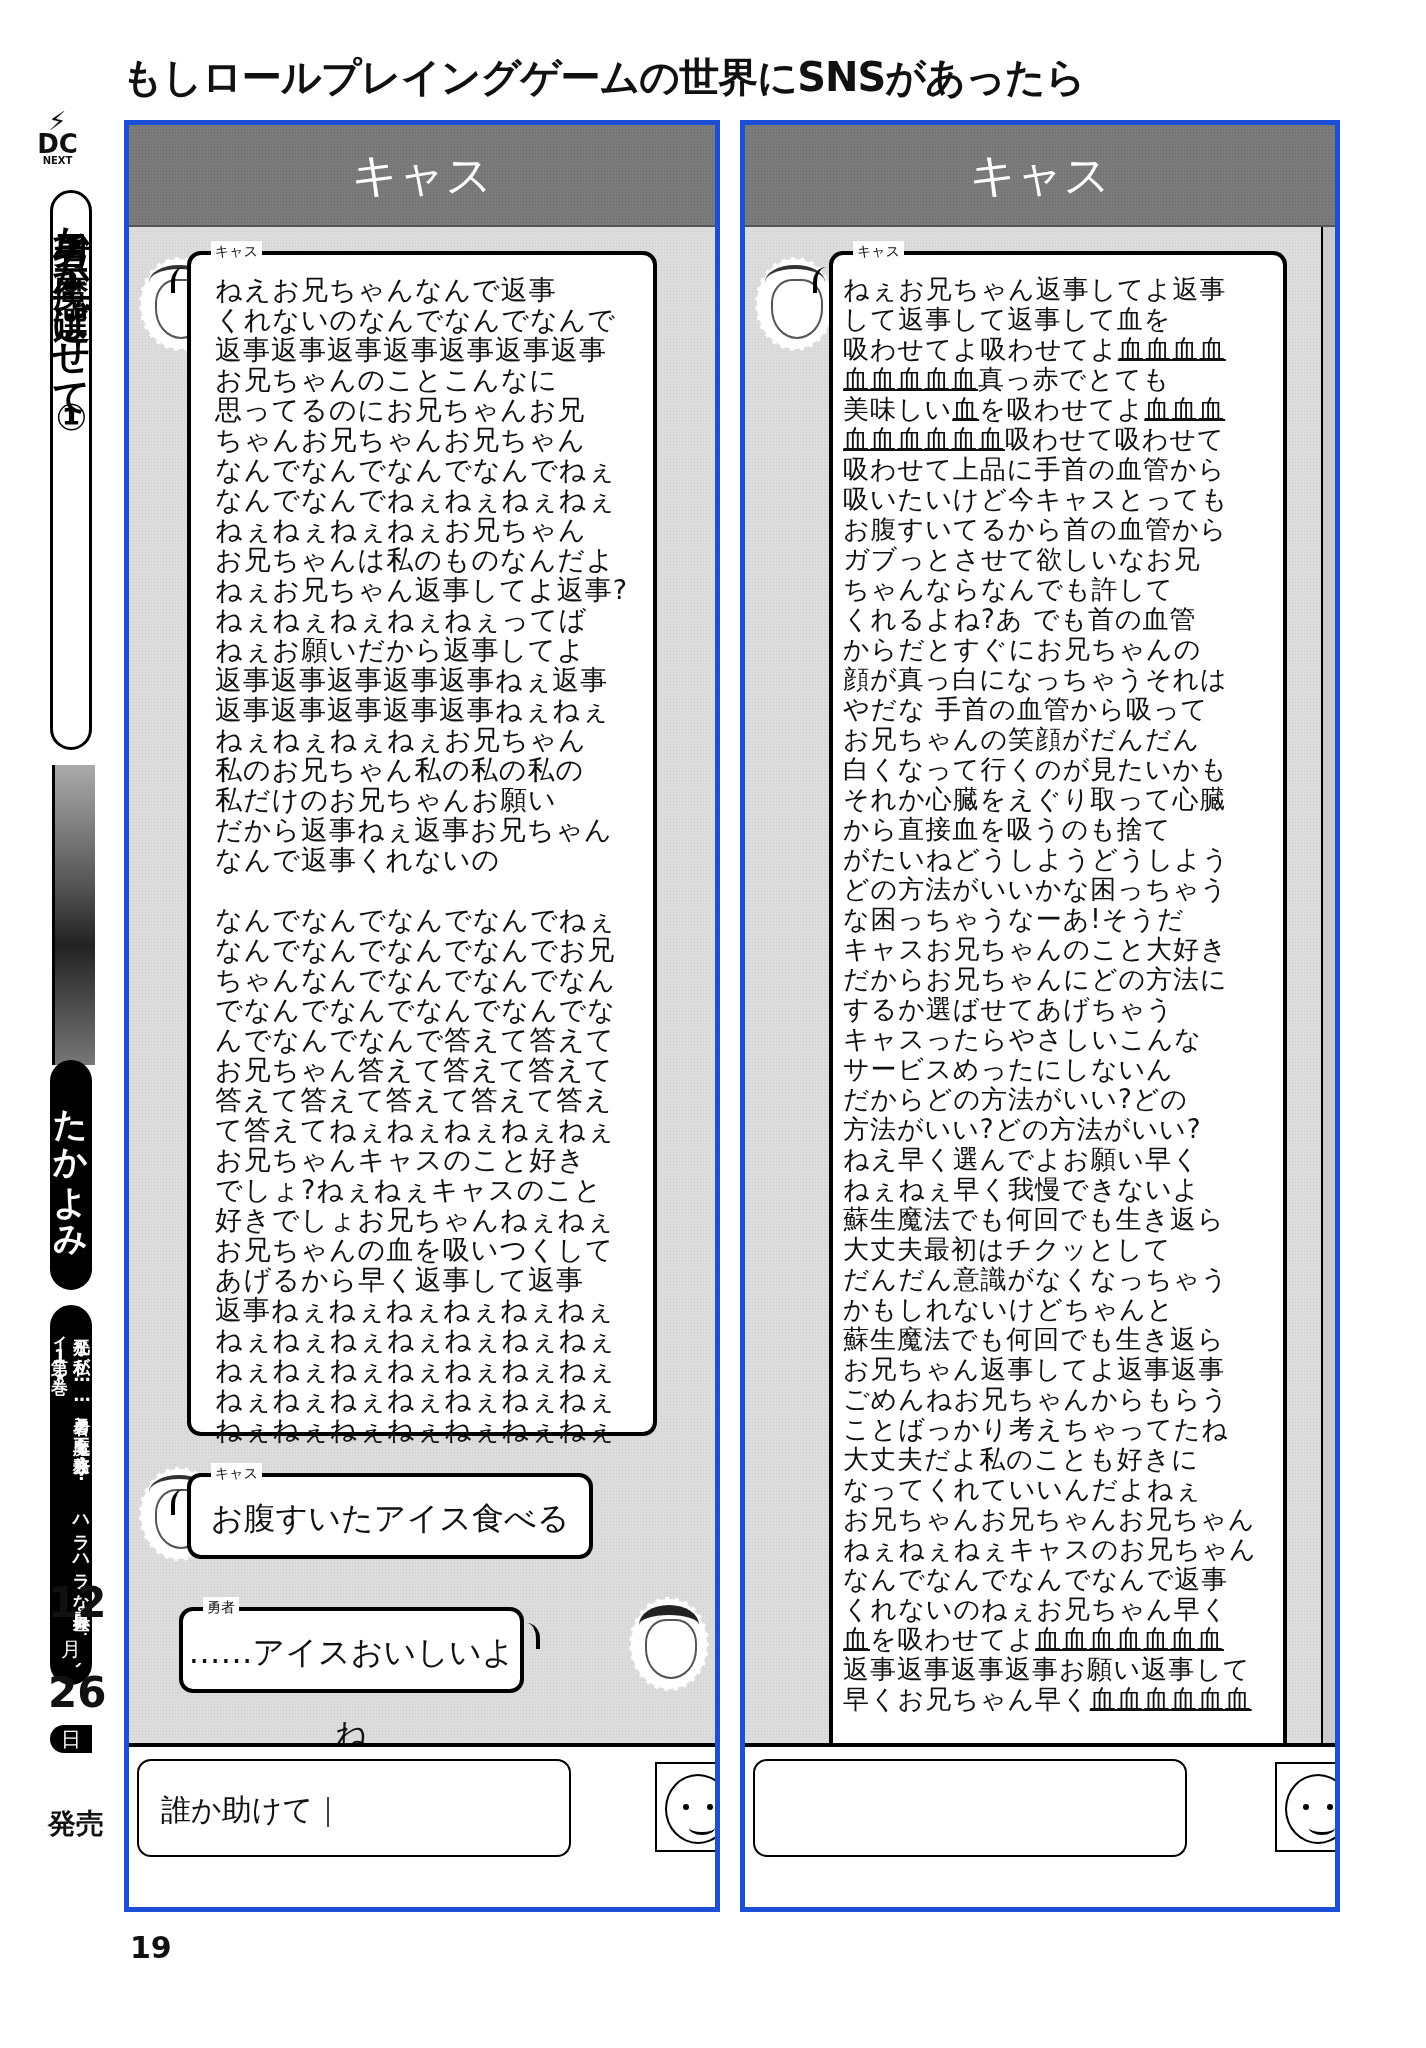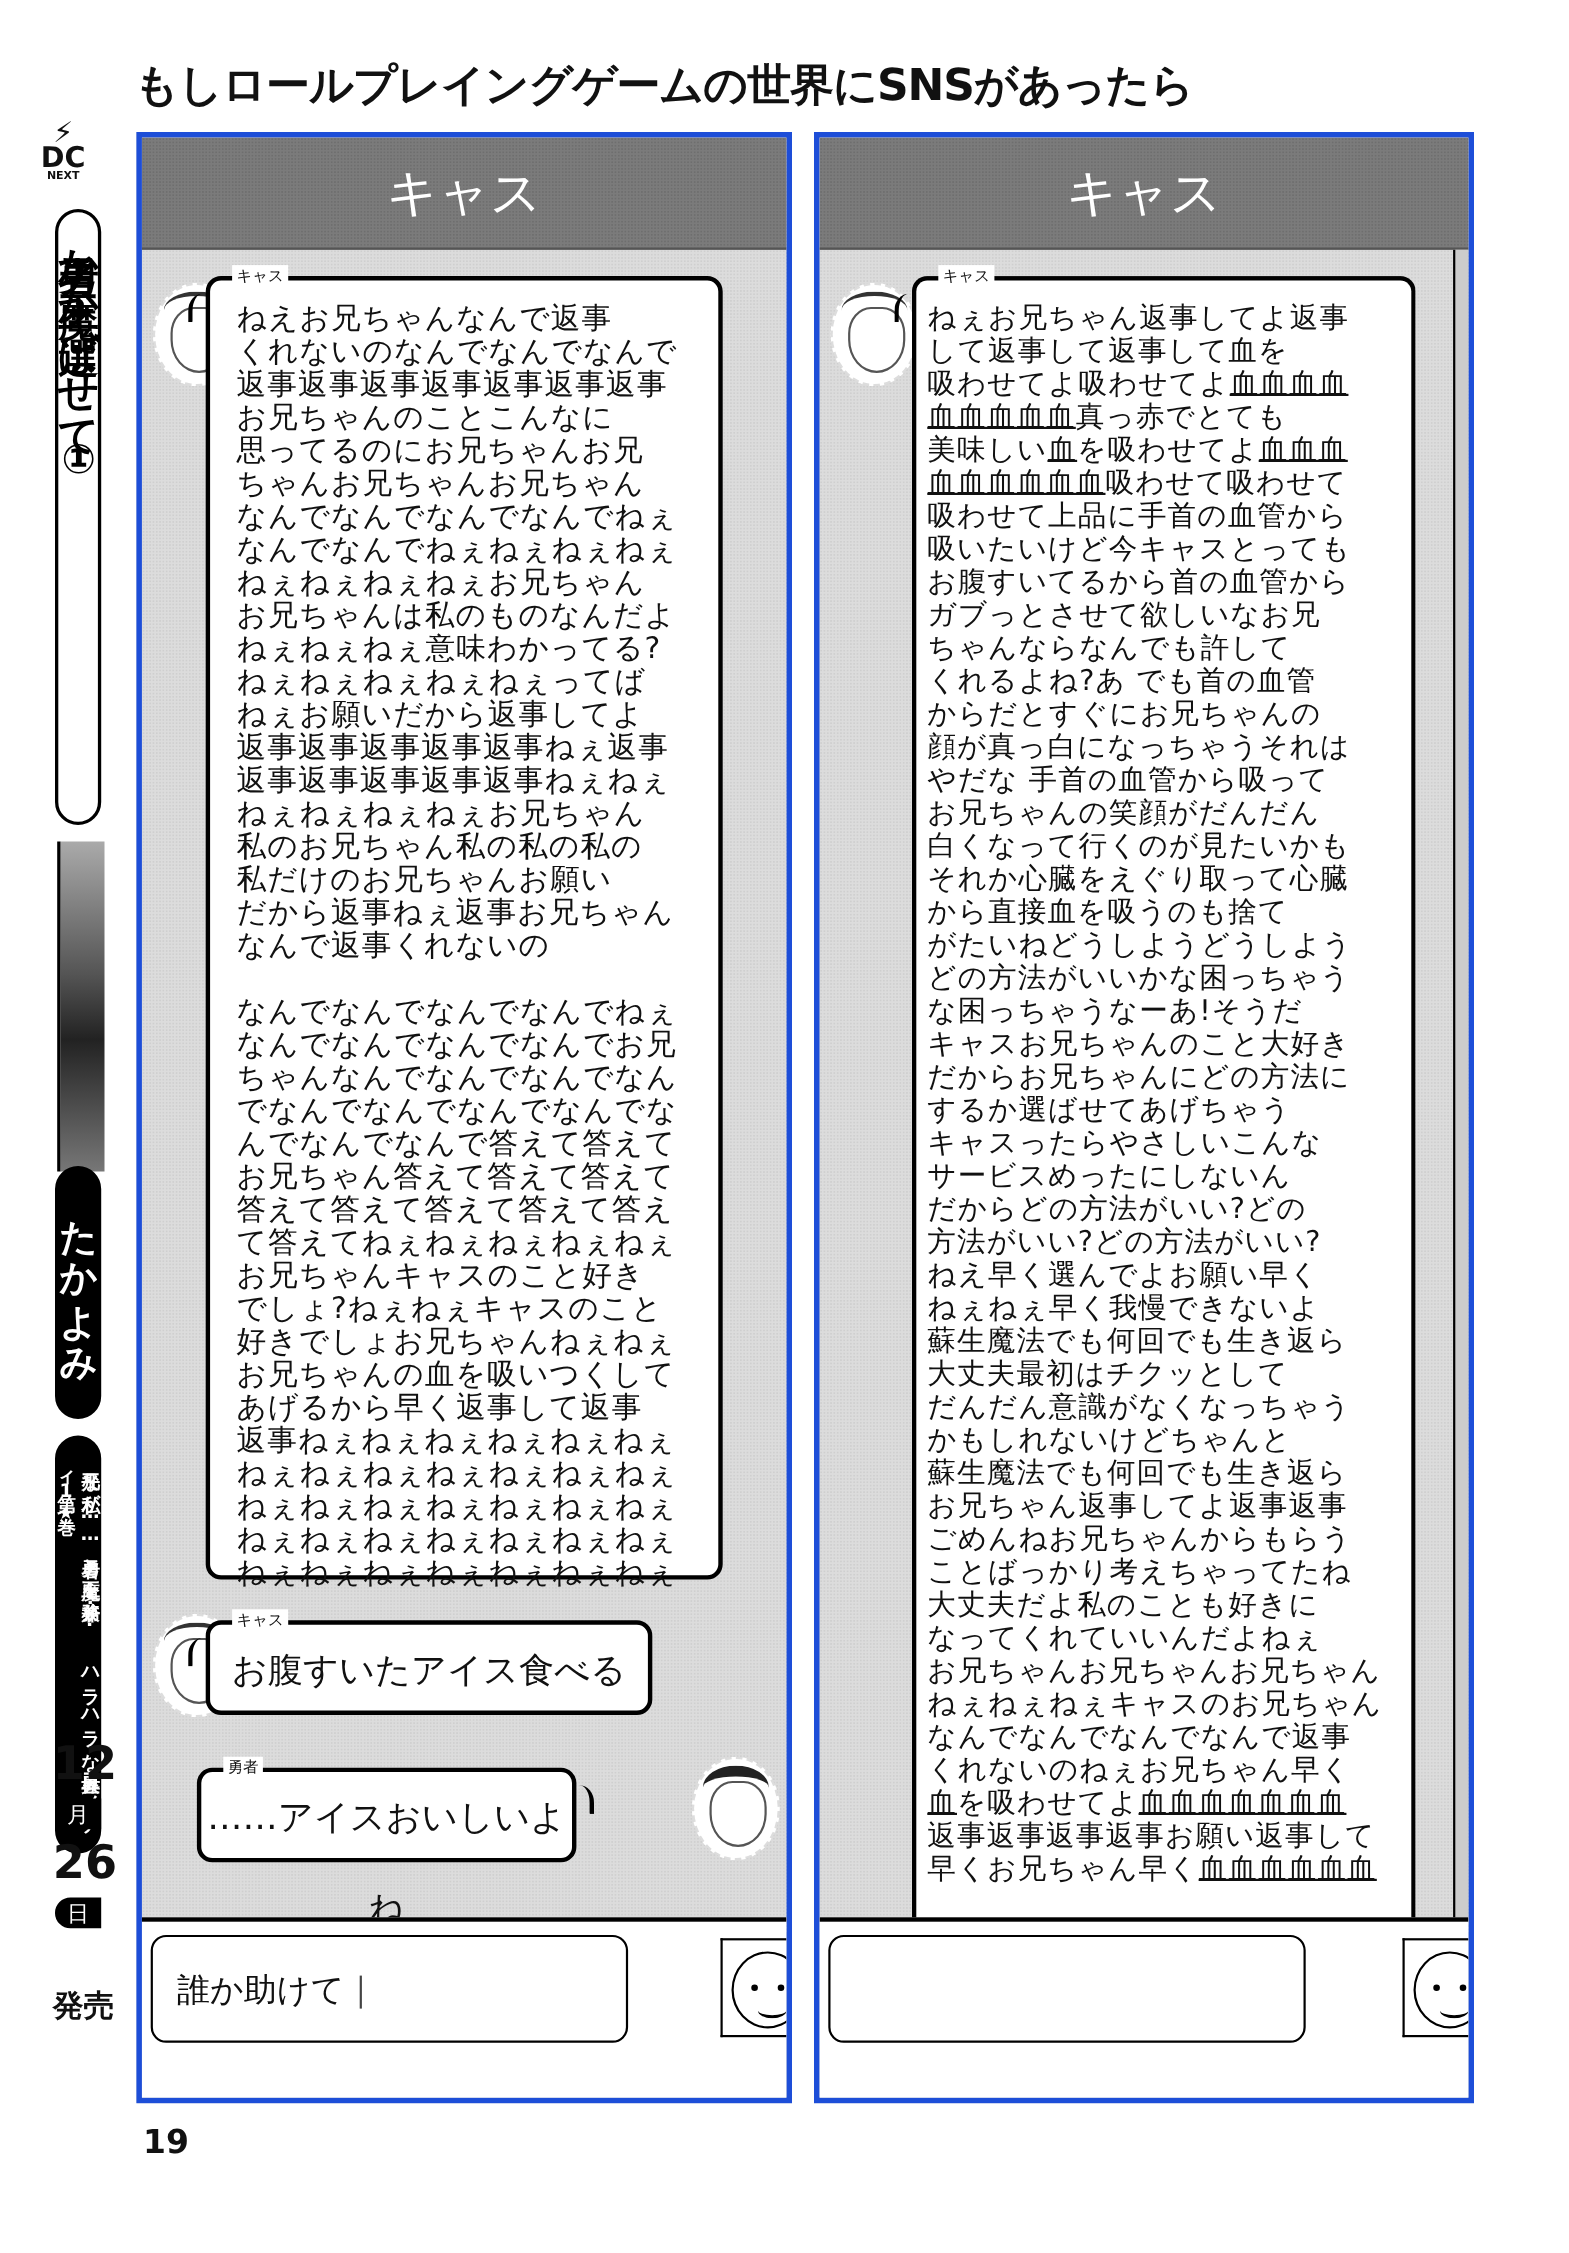--- a/index.html
+++ b/index.html
@@ -87,21 +87,21 @@
           <span class="ln">ねえお兄ちゃんなんで返事</span>
           <span class="ln">くれないのなんでなんでなんで</span>
           <span class="ln">返事返事返事返事返事返事返事</span>
           <span class="ln">お兄ちゃんのことこんなに</span>
           <span class="ln">思ってるのにお兄ちゃんお兄</span>
           <span class="ln">ちゃんお兄ちゃんお兄ちゃん</span>
           <span class="ln">なんでなんでなんでなんでねぇ</span>
           <span class="ln">なんでなんでねぇねぇねぇねぇ</span>
           <span class="ln">ねぇねぇねぇねぇお兄ちゃん</span>
           <span class="ln">お兄ちゃんは私のものなんだよ</span>
-          <span class="ln">ねぇねぇねぇ意味わかってる?</span>
+          <span class="ln">ねぇお兄ちゃん返事してよ返事?</span>
           <span class="ln">ねぇねぇねぇねぇねぇってば</span>
           <span class="ln">ねぇお願いだから返事してよ</span>
           <span class="ln">返事返事返事返事返事ねぇ返事</span>
           <span class="ln">返事返事返事返事返事ねぇねぇ</span>
           <span class="ln">ねぇねぇねぇねぇお兄ちゃん</span>
           <span class="ln">私のお兄ちゃん私の私の私の</span>
           <span class="ln">私だけのお兄ちゃんお願い</span>
           <span class="ln">だから返事ねぇ返事お兄ちゃん</span>
           <span class="ln">なんで返事くれないの</span>
           <span class="ln">&nbsp;</span>

